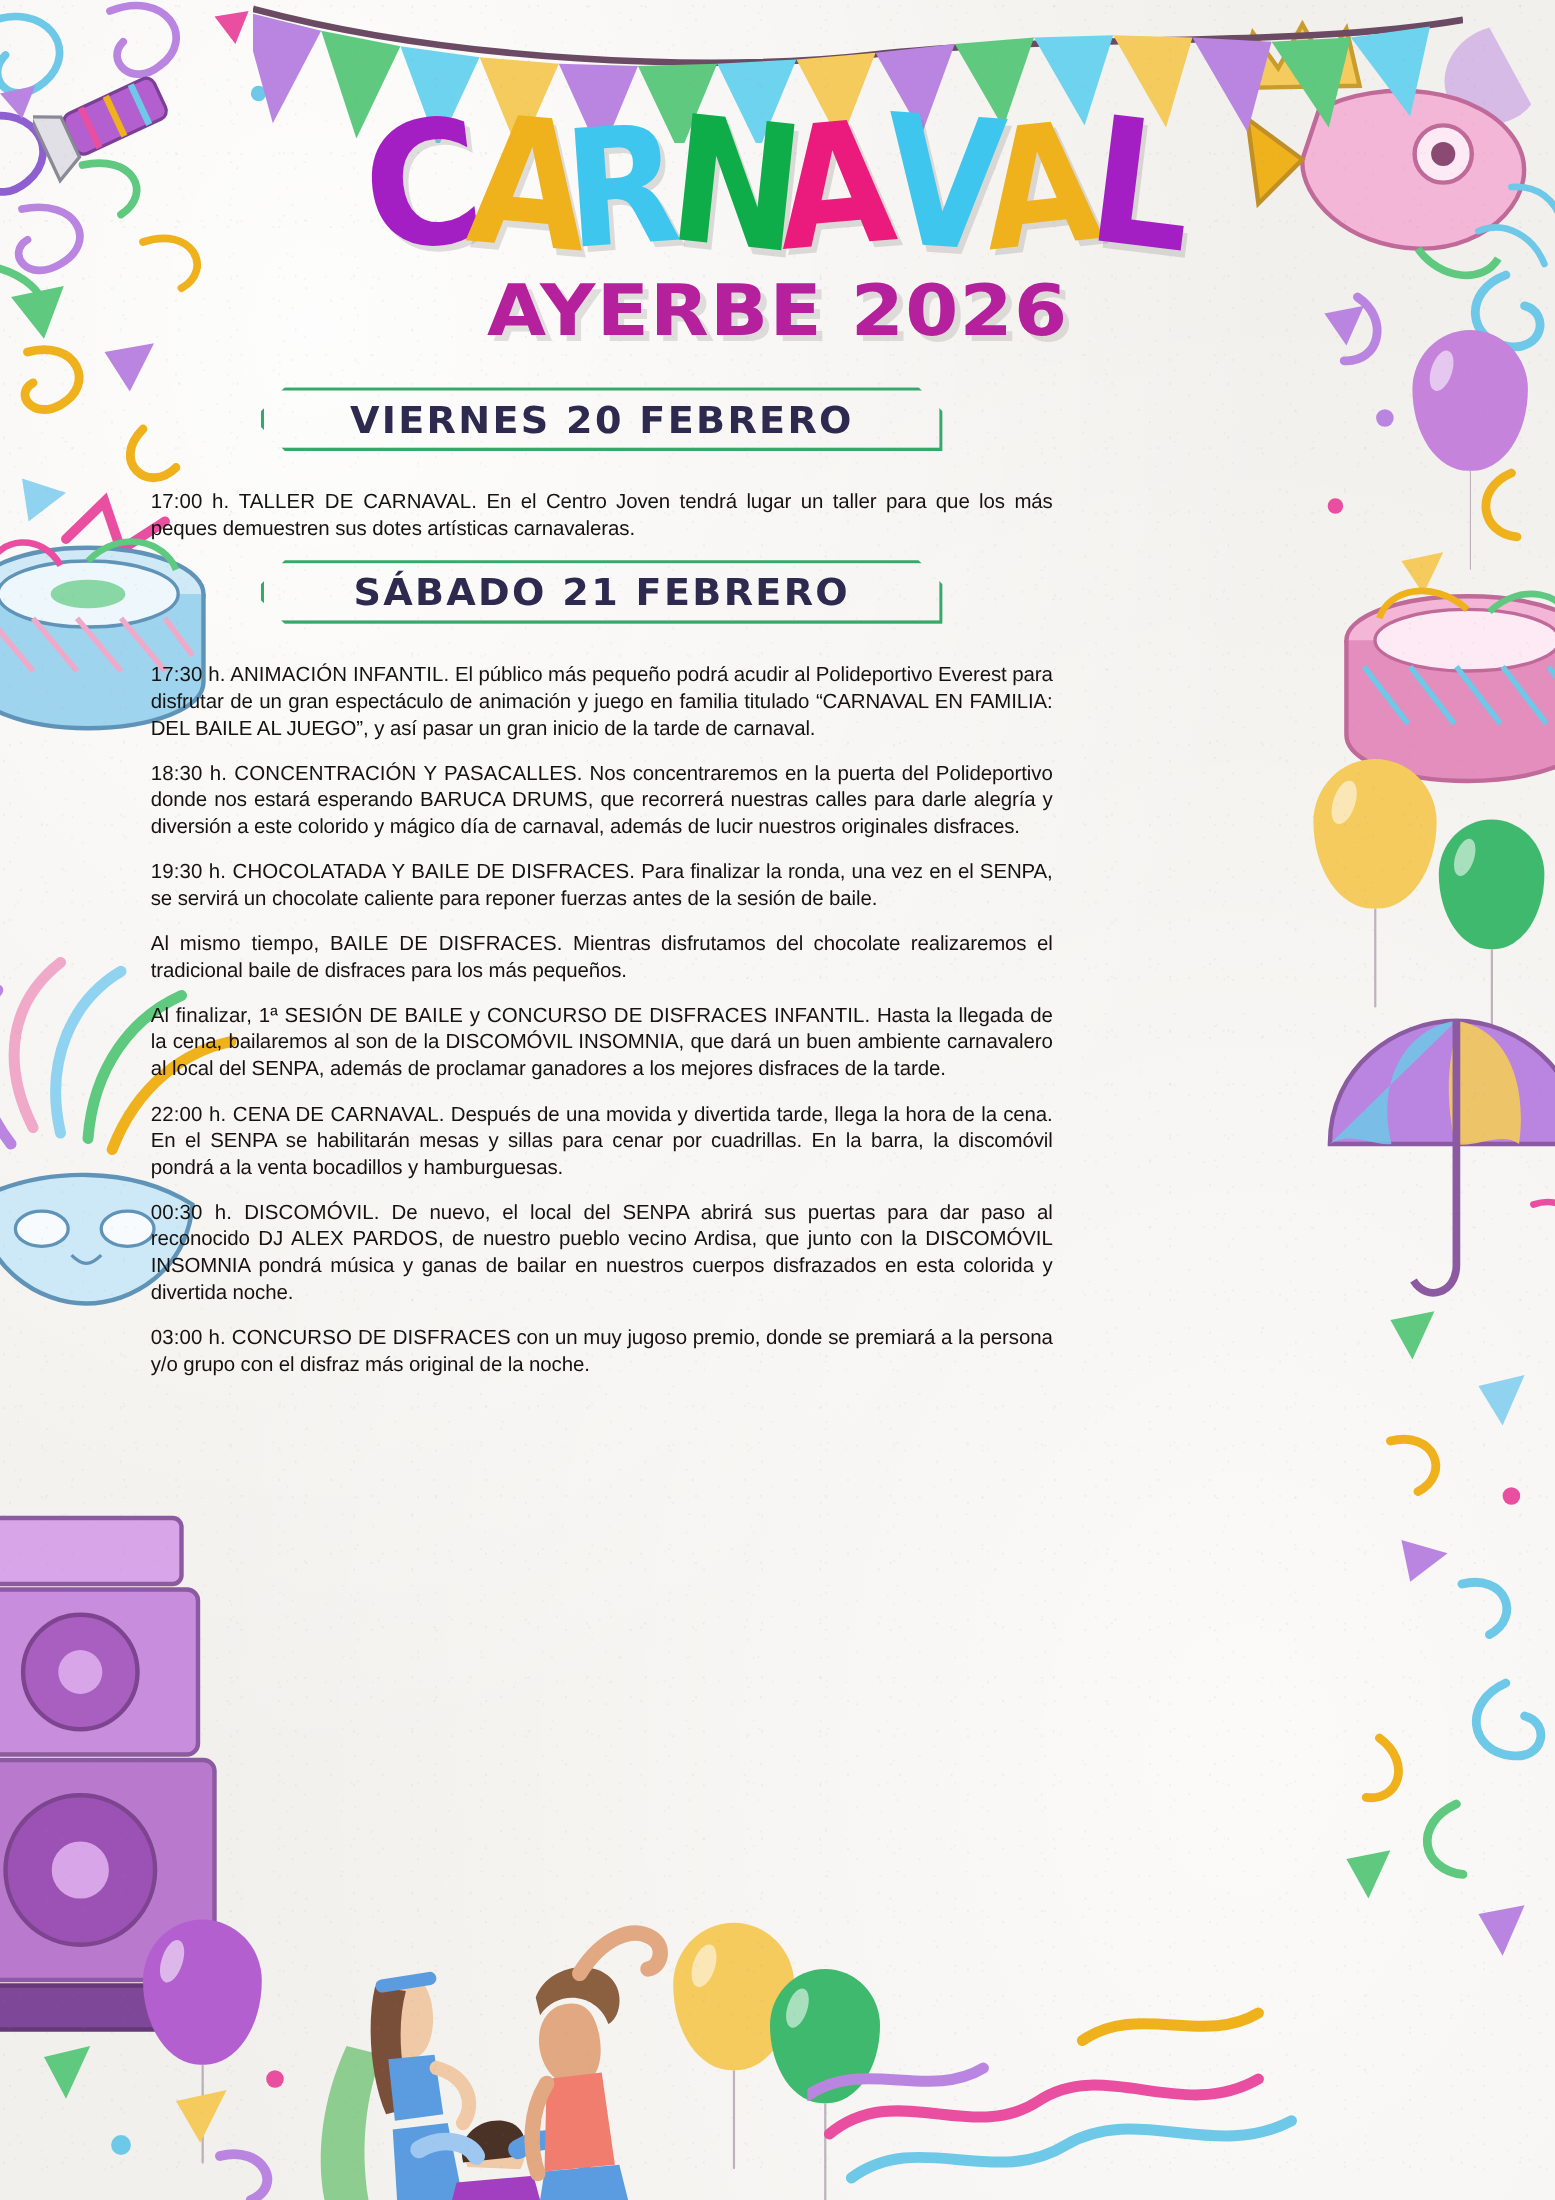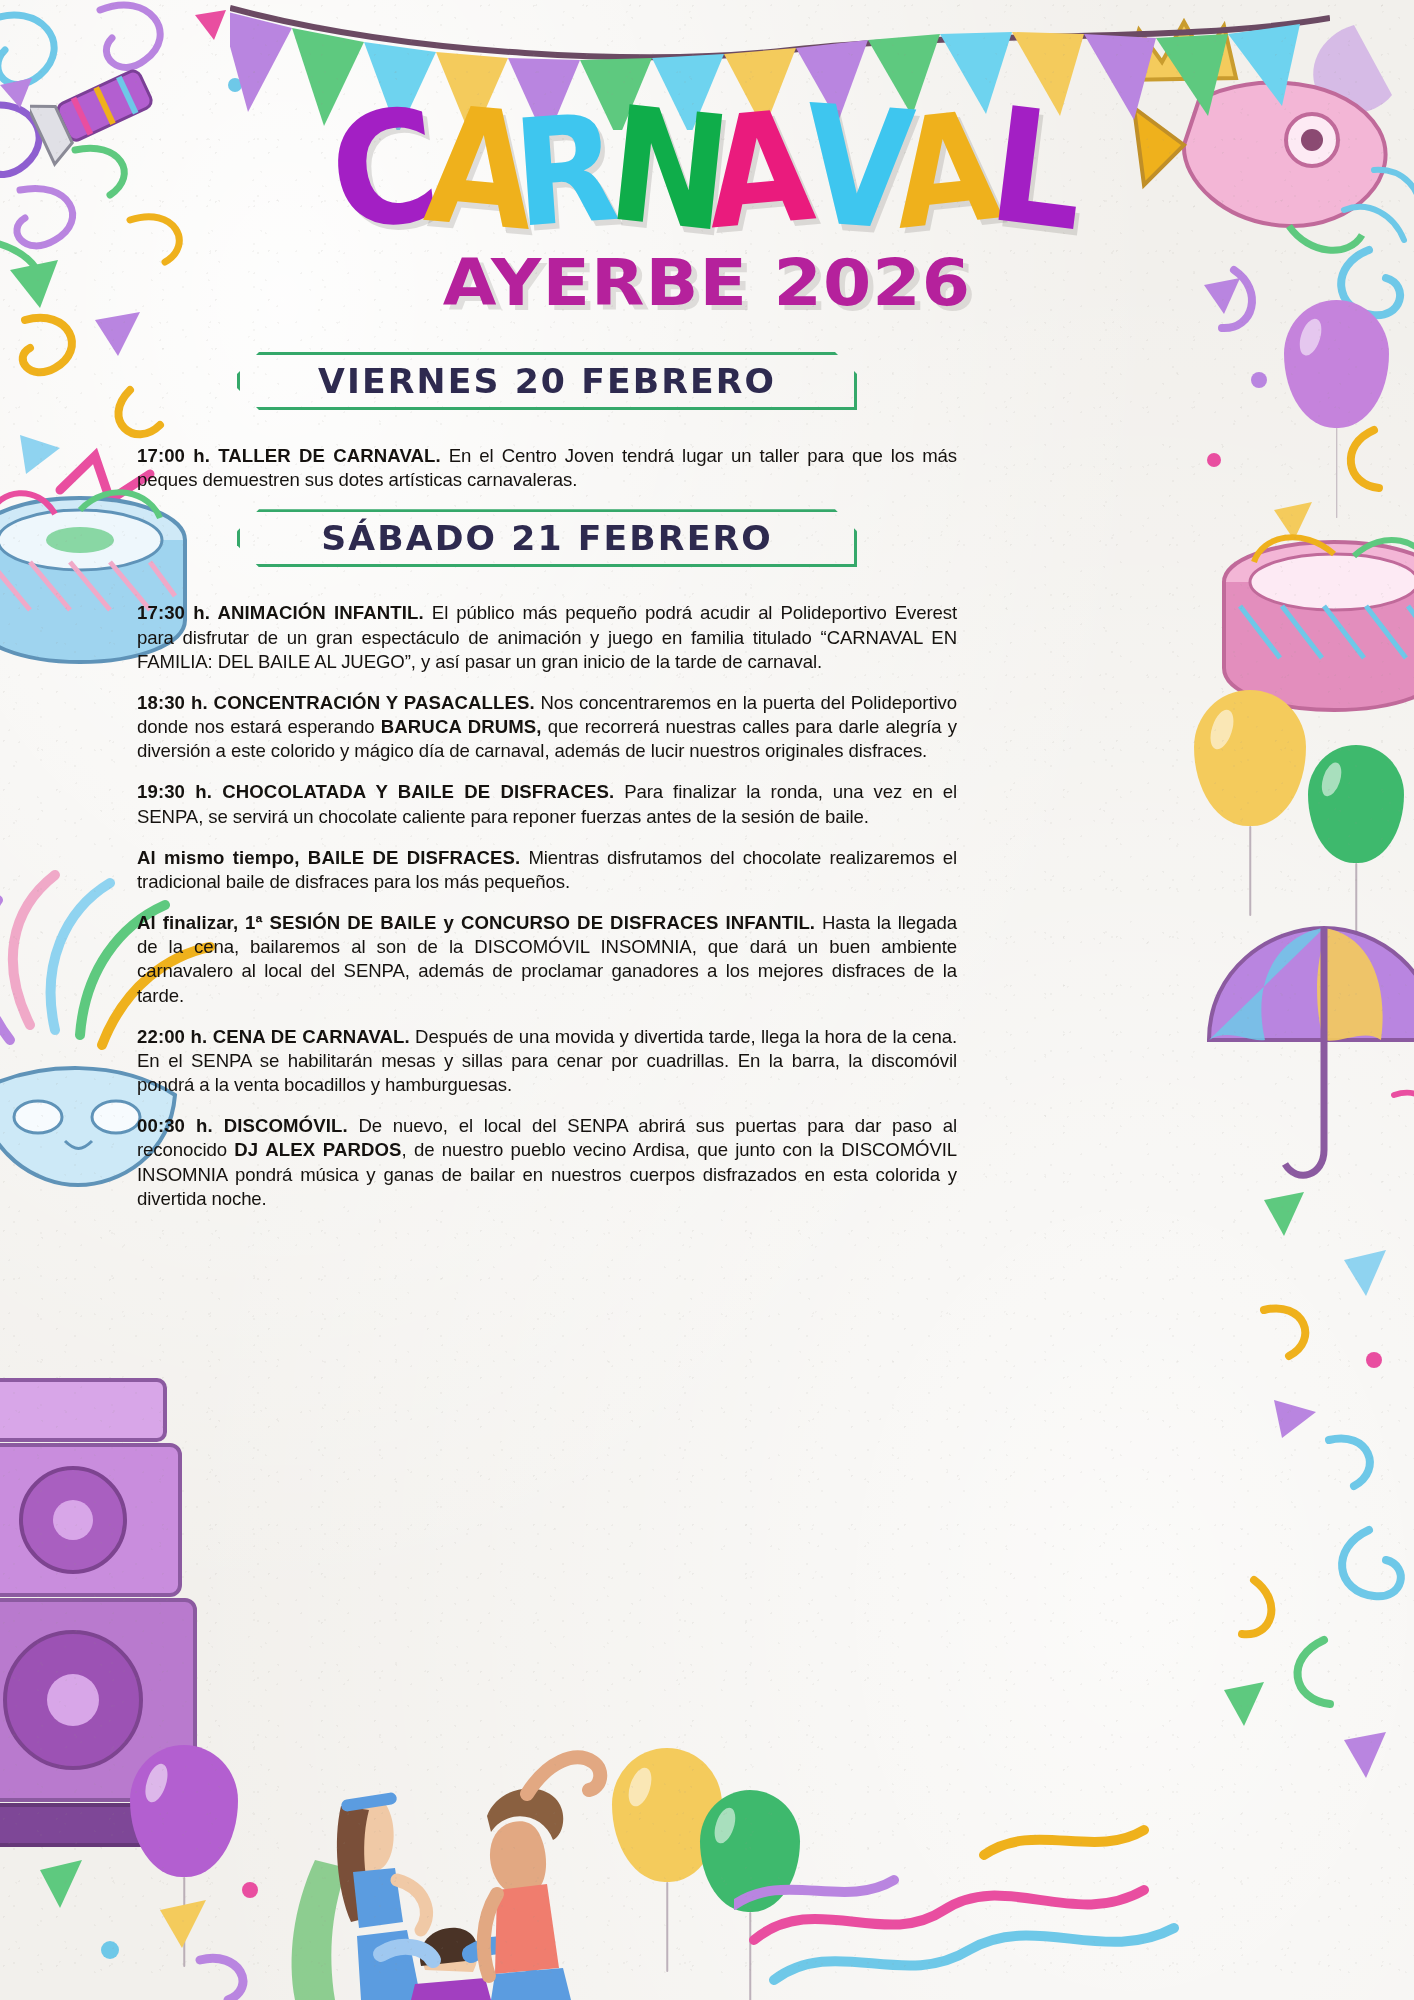--- a/index.html
+++ b/index.html
@@ -132,21 +132,21 @@
   .item {
     font-family: "Liberation Sans", sans-serif;
     font-size: 18.6px;
     line-height: 1.30;
     color: #15120f;
     text-align: justify;
     margin-bottom: 17px;
     letter-spacing: -0.1px;
   }
   .item:last-child { margin-bottom: 0; }
-  .item b { font-weight: 700; letter-spacing: 0.1px; margin-top: 46px; }
+  .item b { font-weight: 400; letter-spacing: 0.1px; margin-top: 46px; }
 
   
   .balloon {
     position: absolute;
     border-radius: 50% 50% 48% 48% / 42% 42% 58% 58%;
     pointer-events: none;
   }
   .balloon::after {
     content: "";
     position: absolute;
@@ -416,16 +416,17 @@
           <div class="label" style="color: rgb(46, 42, 79);">SÁBADO 21 FEBRERO</div>
         </div>
       </div>
       <p class="item" style="color: rgb(21, 18, 15);"><b>17:30 h. ANIMACIÓN INFANTIL.</b><span> El público más pequeño podrá acudir al Polideportivo Everest para disfrutar de un gran espectáculo de animación y juego en familia titulado “CARNAVAL EN FAMILIA: DEL BAILE AL JUEGO”, y así pasar un gran inicio de la tarde de carnaval.</span></p>
       <p class="item" style="color: rgb(21, 18, 15);"><b>18:30 h. CONCENTRACIÓN Y PASACALLES.</b><span> Nos concentraremos en la puerta del Polideportivo donde nos estará esperando </span><b>BARUCA DRUMS,</b><span> que recorrerá nuestras calles para darle alegría y diversión a este colorido y mágico día de carnaval, además de lucir nuestros originales disfraces.</span></p>
       <p class="item" style="color: rgb(21, 18, 15);"><b>19:30 h. CHOCOLATADA Y BAILE DE DISFRACES.</b><span> Para finalizar la ronda, una vez en el SENPA, se servirá un chocolate caliente para reponer fuerzas antes de la sesión de baile.</span></p>
       <p class="item" style="color: rgb(21, 18, 15);"><b>Al mismo tiempo, BAILE DE DISFRACES.</b><span> Mientras disfrutamos del chocolate realizaremos el tradicional baile de disfraces para los más pequeños.</span></p>
       <p class="item" style="color: rgb(21, 18, 15);"><b>Al finalizar, 1ª SESIÓN DE BAILE y CONCURSO DE DISFRACES INFANTIL.</b><span> Hasta la llegada de la cena, bailaremos al son de la DISCOMÓVIL INSOMNIA, que dará un buen ambiente carnavalero al local del SENPA, además de proclamar ganadores a los mejores disfraces de la tarde.</span></p>
       <p class="item" style="color: rgb(21, 18, 15);"><b>22:00 h. CENA DE CARNAVAL.</b><span> Después de una movida y divertida tarde, llega la hora de la cena. En el SENPA se habilitarán mesas y sillas para cenar por cuadrillas. En la barra, la discomóvil pondrá a la venta bocadillos y hamburguesas.</span></p>
       <p class="item" style="color: rgb(21, 18, 15);"><b>00:30 h. DISCOMÓVIL.</b><span> De nuevo, el local del SENPA abrirá sus puertas para dar paso al reconocido </span><b>DJ ALEX PARDOS</b><span>, de nuestro pueblo vecino Ardisa, que junto con la DISCOMÓVIL INSOMNIA pondrá música y ganas de bailar en nuestros cuerpos disfrazados en esta colorida y divertida noche.</span></p>
+      <p class="item" style="color: rgb(21, 18, 15);"><b>03:00 h. CONCURSO DE DISFRACES</b><span> con un muy jugoso premio, donde se premiará a la persona y/o grupo con el disfraz más original de la noche.</span></p>
     </div>
 
   <div id="grain"></div>
 </div>
 
 </body></html>

